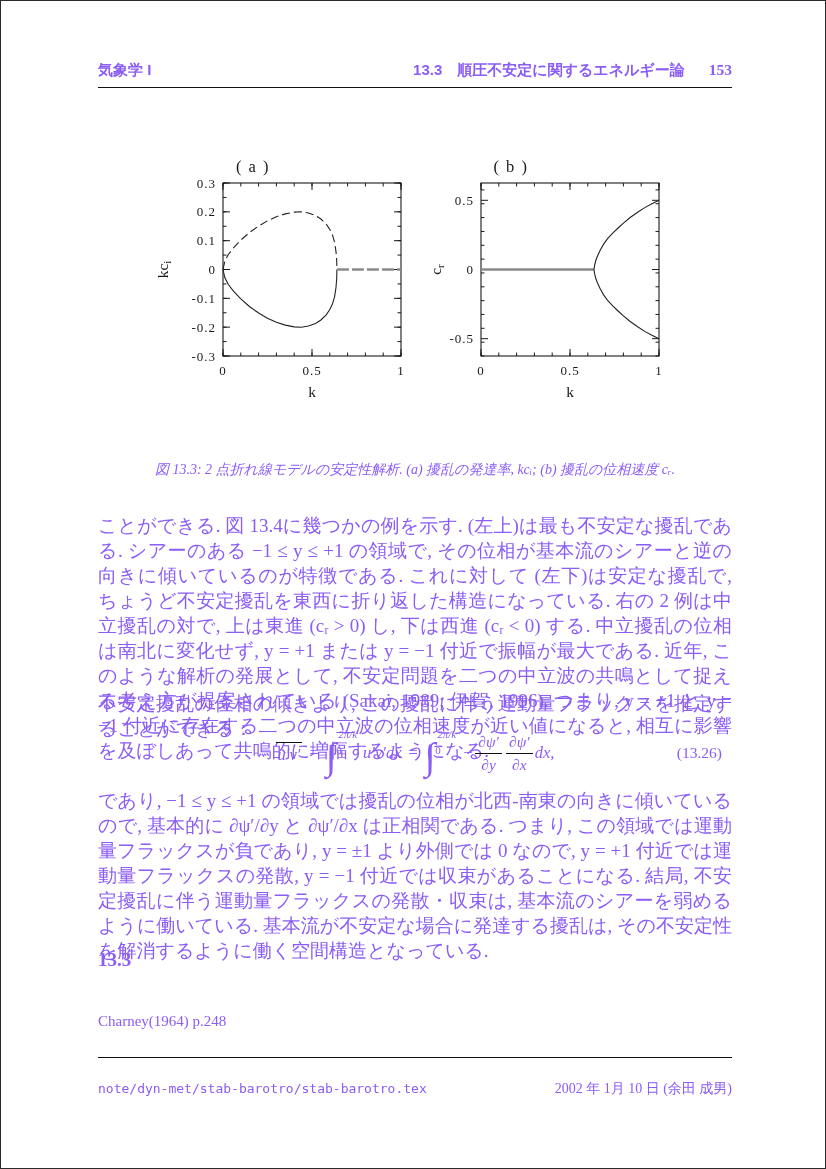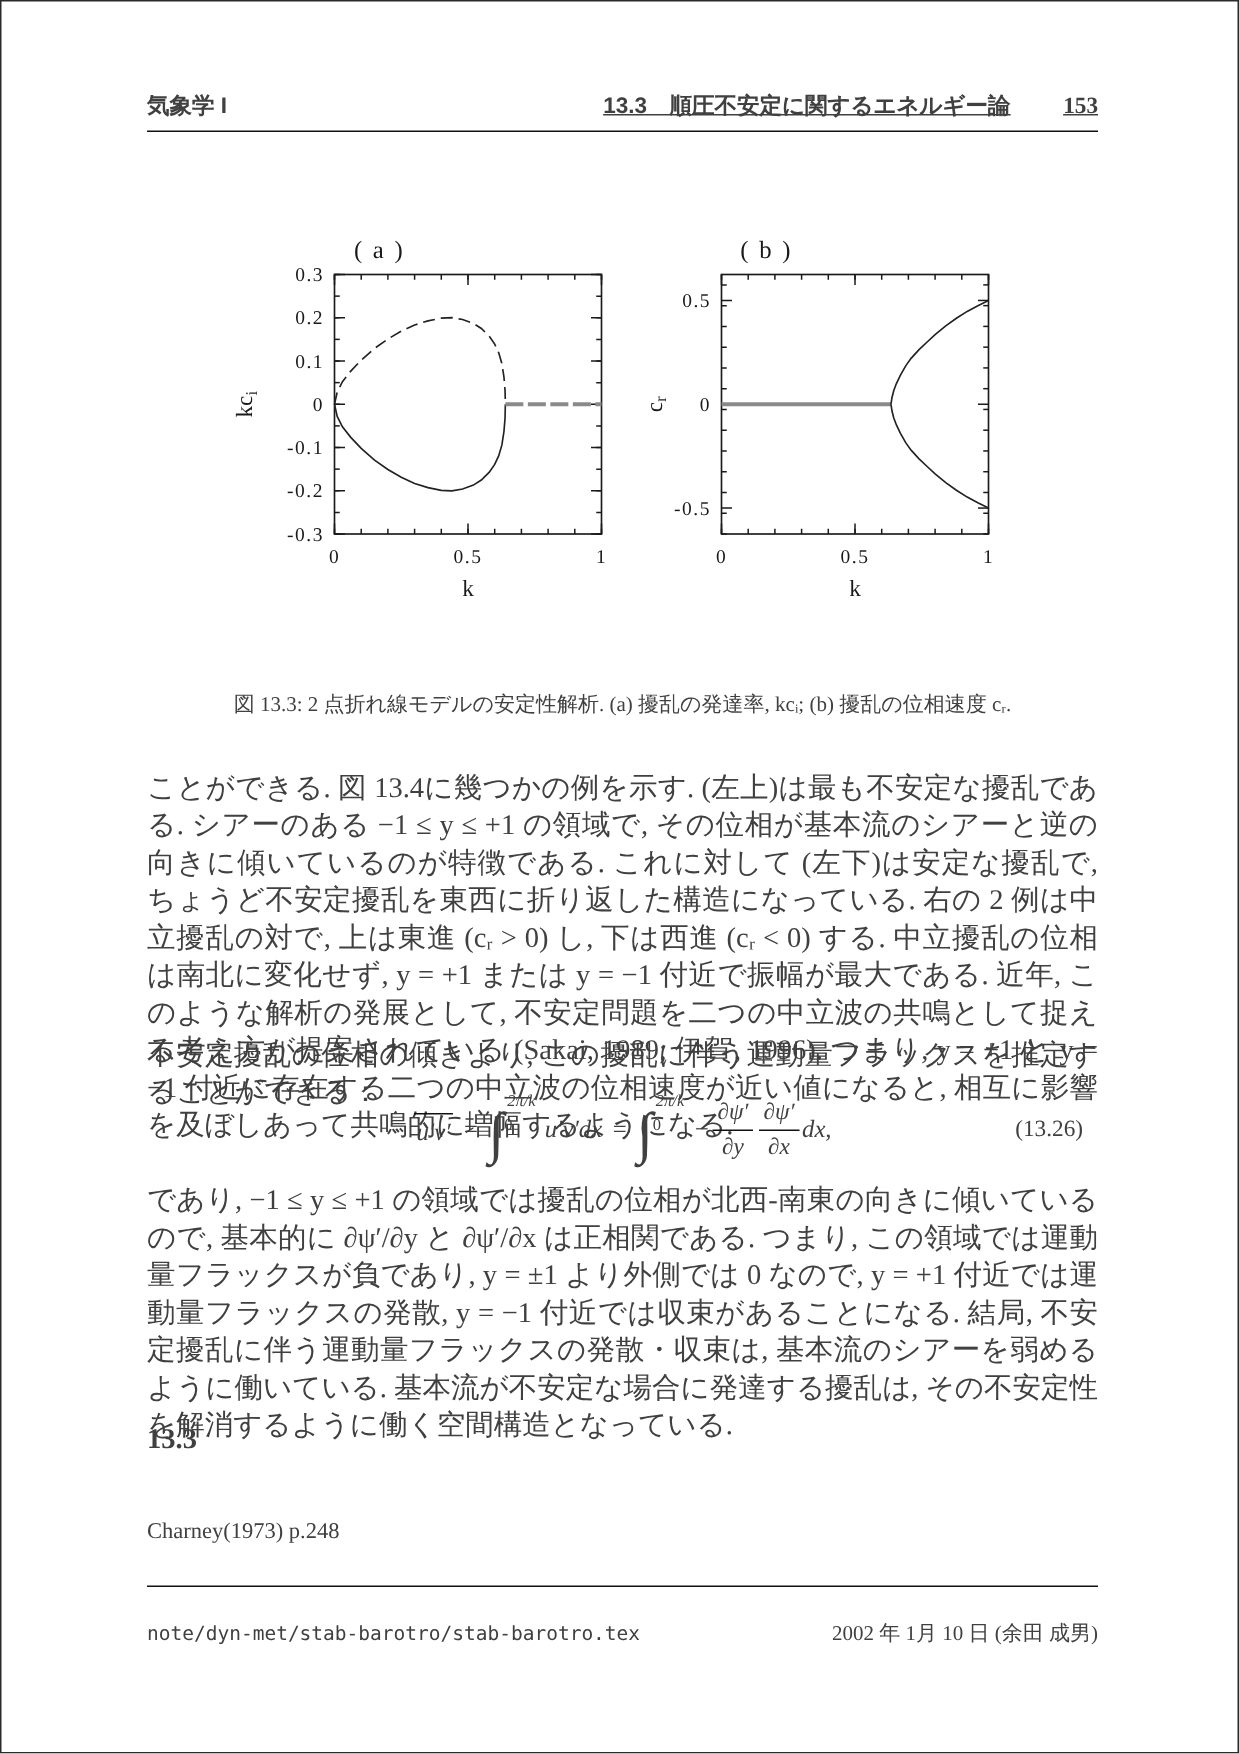--- a/index.html
+++ b/index.html
@@ -1,46 +1,46 @@
 <!DOCTYPE html>
 <html><head>
 <meta charset="utf-8">
 <style>
   * { margin:0; padding:0; box-sizing:border-box; }
   html,body { background:#e8e8e8; }
   .page {
     position:relative; width:826px; height:1169px; margin:0 auto;
     background:#ffffff; border:1px solid #2a2a2a; overflow:hidden;
-    font-family:"Liberation Serif","DejaVu Serif",serif; color:#404040;
+    font-family:"Liberation Serif","DejaVu Serif",serif; color:#8b5cf6;
   }
   
   .header {
     position:absolute; top:60px; left:97px; width:634px;
     display:flex; justify-content:space-between; align-items:flex-end;
     border-bottom:1.6px solid #111; padding-bottom:7px;
   }
   .header .course {
     font-family:"Liberation Sans","DejaVu Sans",sans-serif;
     font-weight:bold; font-size:15px;
   }
-  .header .right { display:flex; gap:35px; align-items:center;text-decoration:underline; }
+  .header .right { display:flex; gap:24px; align-items:flex-start; }
   .header .sec {
     font-family:"Liberation Sans","DejaVu Sans",sans-serif;
     font-weight:bold; font-size:15px;
   }
   .header .pageno { font-weight:bold; font-size:15.5px; }
   
   .figure-area { position:absolute; top:140px; left:0; width:826px; height:300px; }
   .plot-svg { position:absolute; top:0; }
   #plot-a { left:150px; }
   #plot-b { left:430px; }
   svg text { font-family:"Liberation Serif","DejaVu Serif",serif; fill:#1a1a1a; }
   .caption {
     position:absolute; top:460px; left:97px; width:634px;
-    font-size:14px; text-align:center;
+    font-size:14px; text-align:center;font-style:italic;
   }
   
   .para {
     position:absolute; left:97px; width:634px;
     font-size:19px; line-height:25px; text-align:justify;
   }
   #p1 { top:512px; }
   #p2 { top:690px; }
   #p3 { top:787px; }
   
@@ -294,20 +294,20 @@
     </div>
     <span class="eq-no">(13.26)</span>
   </div>
 
   <div id="p3" class="para">であり, −1 ≤ y ≤ +1 の領域では擾乱の位相が北西-南東の向きに傾いているので, 基本的に ∂ψ′/∂y と ∂ψ′/∂x は正相関である. つまり, この領域では運動量フラックスが負であり, y = ±1 より外側では 0 なので, y = +1 付近では運動量フラックスの発散, y = −1 付近では収束があることになる. 結局, 不安定擾乱に伴う運動量フラックスの発散・収束は, 基本流のシアーを弱めるように働いている. 基本流が不安定な場合に発達する擾乱は, その不安定性を解消するように働く空間構造となっている.</div>
 
   <div class="section-heading">
     <span class="no">13.3</span>
   </div>
 
-  <div class="reference">Charney(1973) p.248</div>
+  <div class="reference">Charney(1964) p.248</div>
 
   <div class="footer">
     <span class="path">note/dyn-met/stab-barotro/stab-barotro.tex</span>
     <span class="date">2002 年  1月  10 日 (余田 成男)</span>
   </div>
 
 </div>
 
 </body></html>

